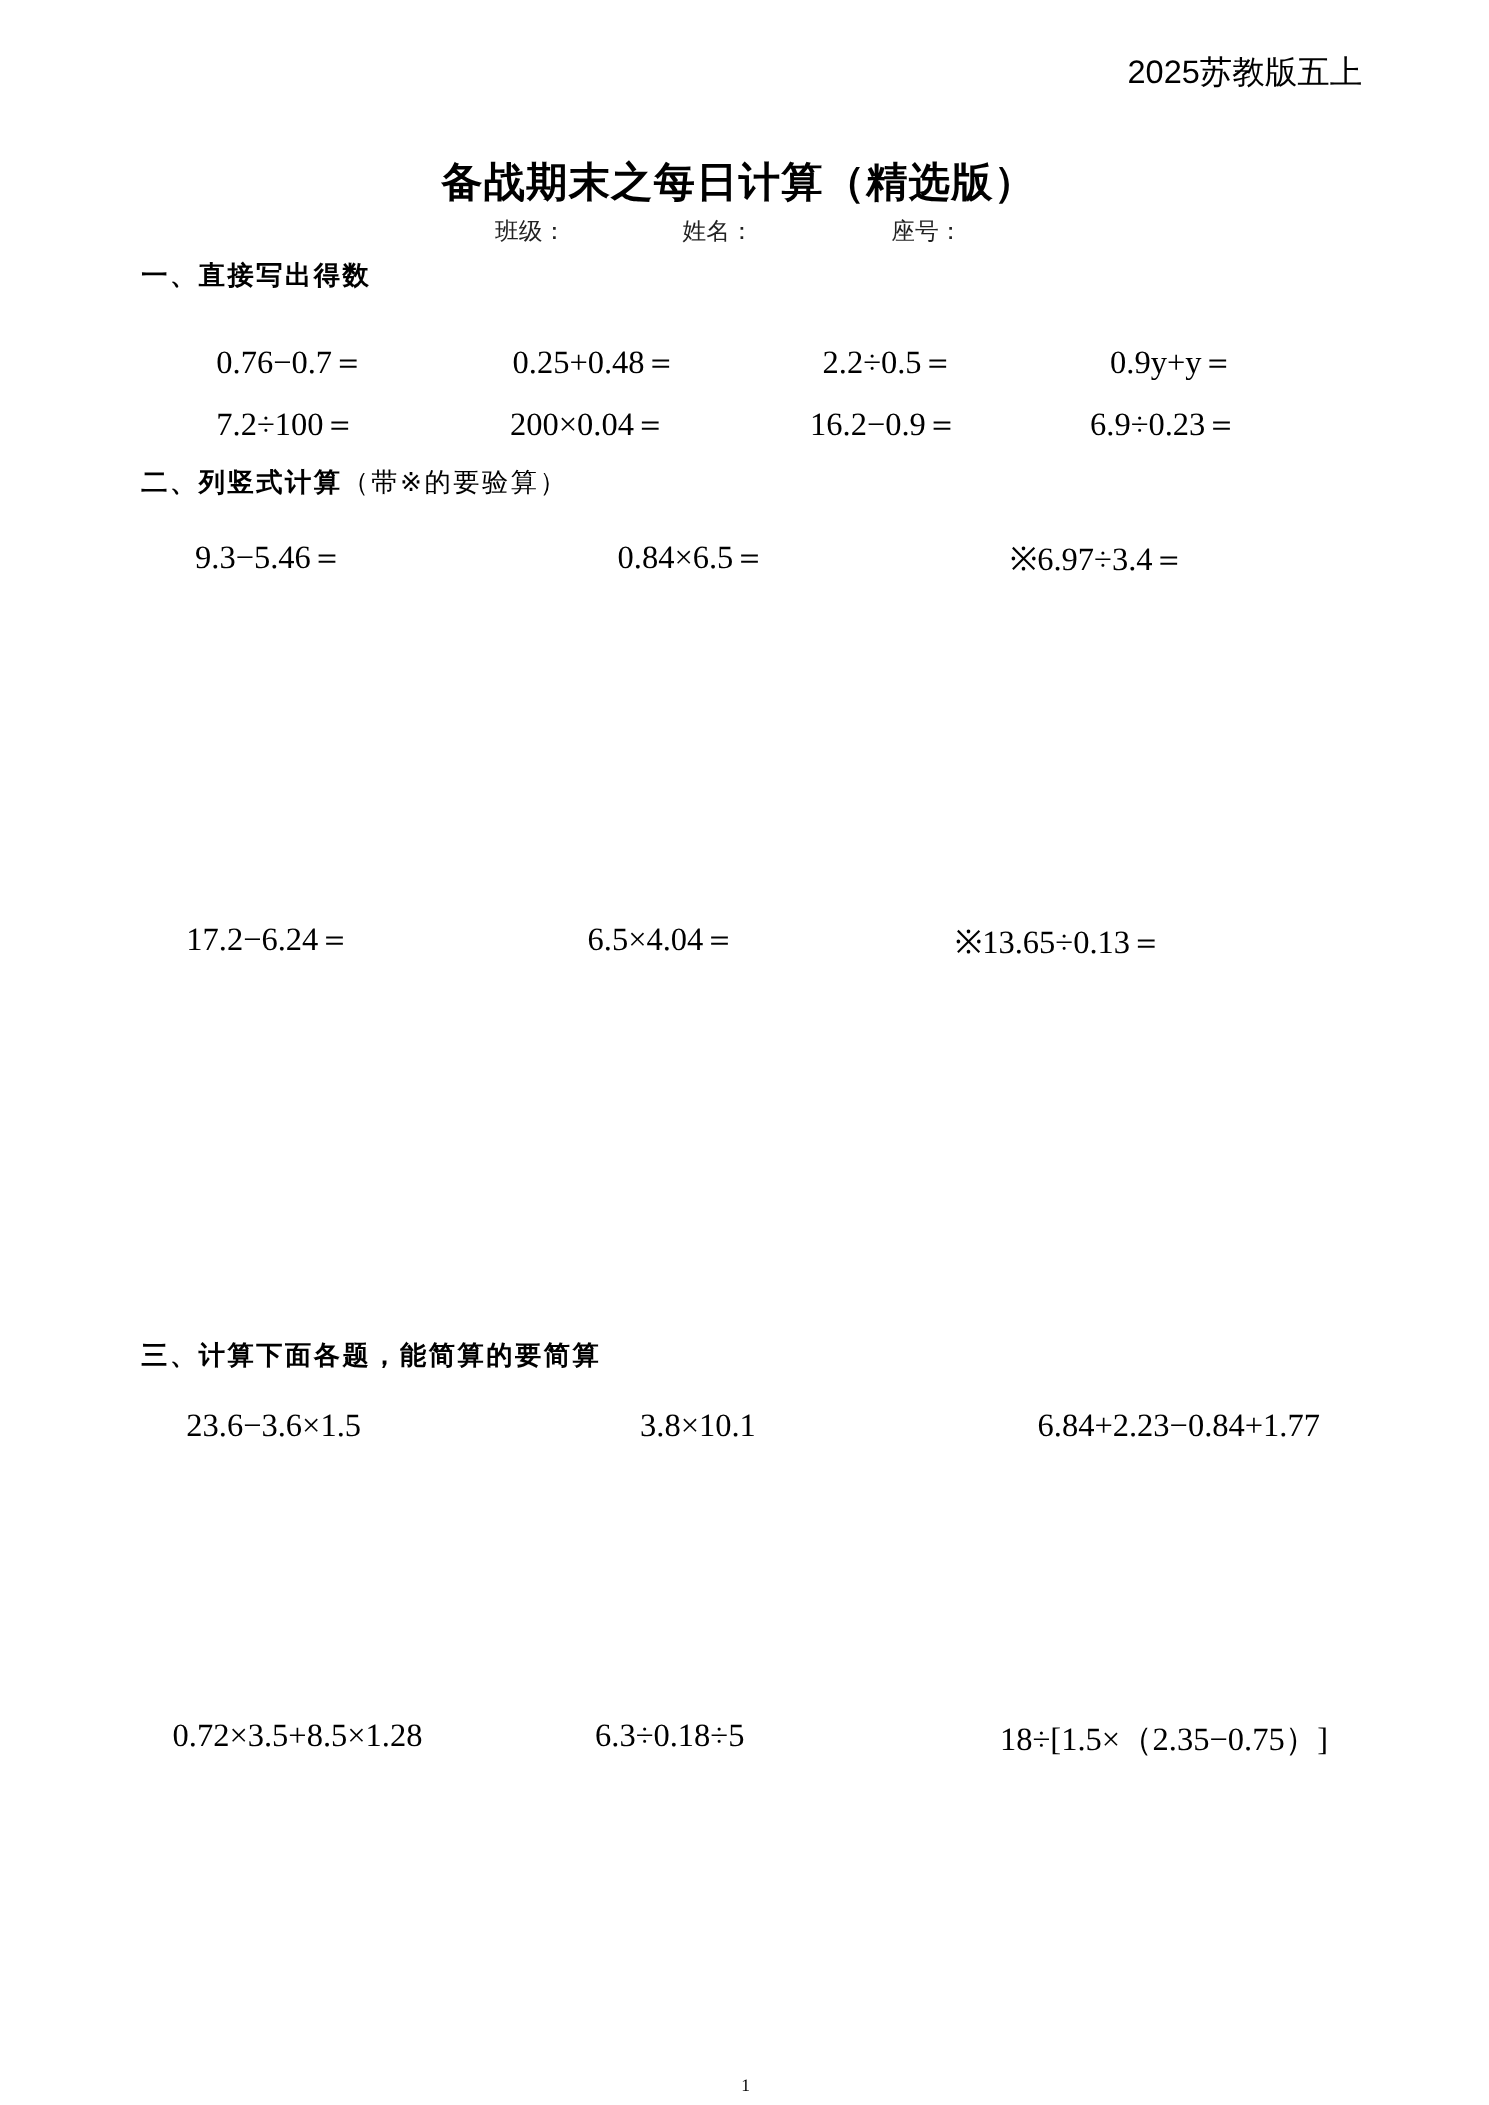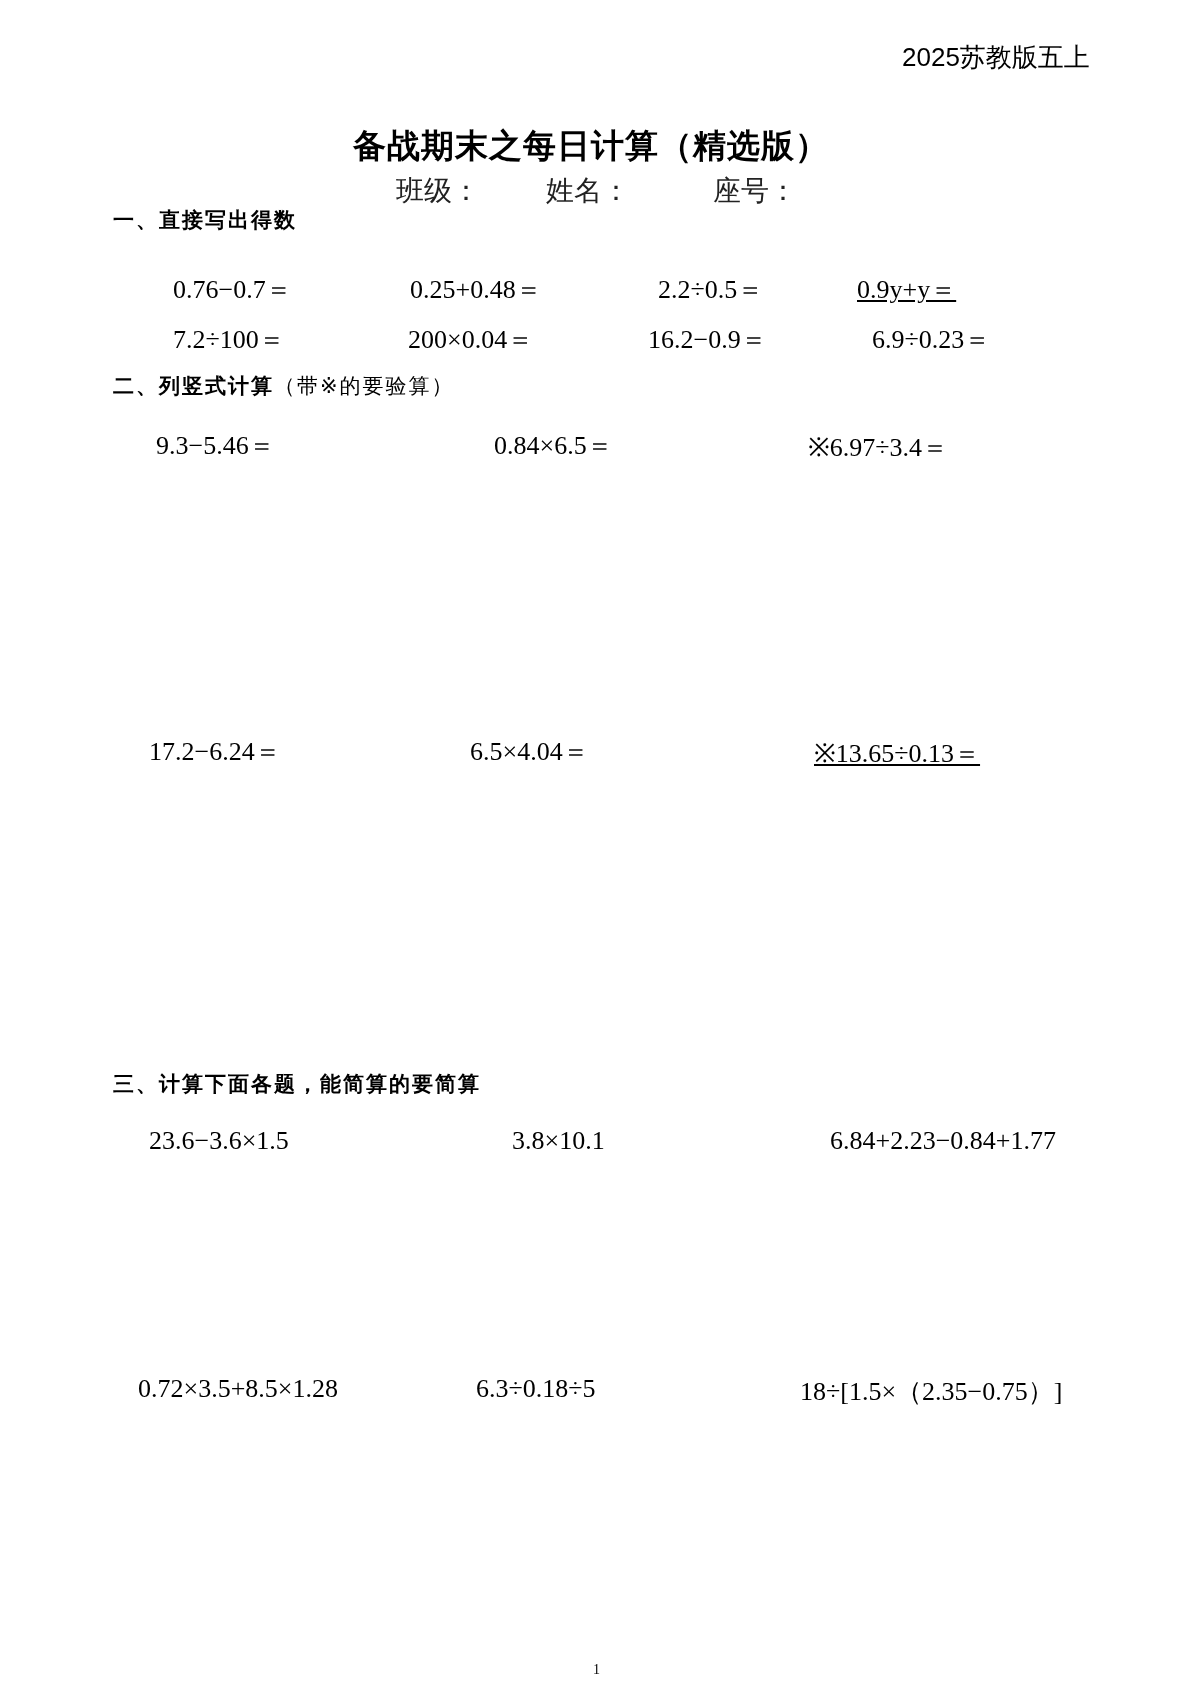--- a/index.html
+++ b/index.html
@@ -1,56 +1,56 @@
 <!DOCTYPE html>
 <html><head>
 <meta charset="utf-8">
 <style>
   html, body { margin:0; padding:0; background:#fff; }
   body { width:1191px; height:1684px; position:relative; overflow:hidden; color:#000;
          font-family: "DejaVu Serif", "Liberation Serif", serif; }
   .abs { position:absolute; white-space:nowrap; }
   .header-tag { font-family:Liberation Sans, sans-serif; font-size:26px; }
   .title { font-family:"DejaVu Sans","Liberation Sans",sans-serif; font-size:33px; font-weight:bold; letter-spacing:1px; }
-  .info { font-family:"DejaVu Sans","Liberation Sans",sans-serif; font-size:28px; color:#222; }
+  .info { font-family:"DejaVu Sans","Liberation Sans",sans-serif; font-size:19px; color:#222; }
   .section { font-family:"DejaVu Sans","Liberation Sans",sans-serif; font-size:21px; font-weight:bold; letter-spacing:2px; }
   .section .note { font-weight:normal; }
   .expr { font-family:"Liberation Serif","DejaVu Serif",serif; font-size:26px; }
   .pnum { font-family:"Liberation Serif",serif; font-size:14px; }
 </style>
 </head>
 <body>
 
 <div class="abs header-tag" style="left:902px; top:40px;">2025苏教版五上</div>
 
 <div class="abs title" style="left:353px; top:124px;">备战期末之每日计算（精选版）</div>
 
 <div class="abs info" style="left:396px; top:172px;">班级：</div>
 <div class="abs info" style="left:546px; top:172px;">姓名：</div>
 <div class="abs info" style="left:713px; top:172px;">座号：</div>
 
 <div class="abs section" style="left:113px; top:206px;">一、直接写出得数</div>
 <div class="abs expr" style="left:173px; top:272px;">0.76−0.7＝</div>
 <div class="abs expr" style="left:410px; top:272px;">0.25+0.48＝</div>
 <div class="abs expr" style="left:658px; top:272px;">2.2÷0.5＝</div>
-<div class="abs expr" style="left:857px; top:272px;text-decoration:underline;">0.9y+y＝</div>
+<div class="abs expr" style="left:888px; top:272px;">0.9y+y＝</div>
 <div class="abs expr" style="left:173px; top:322px;">7.2÷100＝</div>
 <div class="abs expr" style="left:408px; top:322px;">200×0.04＝</div>
 <div class="abs expr" style="left:648px; top:322px;">16.2−0.9＝</div>
 <div class="abs expr" style="left:872px; top:322px;">6.9÷0.23＝</div>
 
 <div class="abs section" style="left:113px; top:372px;">
   <span>二、列竖式计算</span><span class="note">（带※的要验算）</span>
 </div>
 <div class="abs expr" style="left:156px; top:428px;">9.3−5.46＝</div>
 <div class="abs expr" style="left:494px; top:428px;">0.84×6.5＝</div>
 <div class="abs expr" style="left:808px; top:428px;">※6.97÷3.4＝</div>
 <div class="abs expr" style="left:149px; top:734px;">17.2−6.24＝</div>
 <div class="abs expr" style="left:470px; top:734px;">6.5×4.04＝</div>
-<div class="abs expr" style="left:814px; top:734px;text-decoration:underline;">※13.65÷0.13＝</div>
+<div class="abs expr" style="left:764px; top:734px;">※13.65÷0.13＝</div>
 
 <div class="abs section" style="left:113px; top:1070px;">三、计算下面各题，能简算的要简算</div>
 <div class="abs expr" style="left:149px; top:1126px;">23.6−3.6×1.5</div>
 <div class="abs expr" style="left:512px; top:1126px;">3.8×10.1</div>
 <div class="abs expr" style="left:830px; top:1126px;">6.84+2.23−0.84+1.77</div>
 <div class="abs expr" style="left:138px; top:1374px;">0.72×3.5+8.5×1.28</div>
 <div class="abs expr" style="left:476px; top:1374px;">6.3÷0.18÷5</div>
 <div class="abs expr" style="left:800px; top:1374px;">18÷[1.5×（2.35−0.75）]</div>
 
 <div class="abs pnum" style="left:593px; top:1662px;">1</div>

